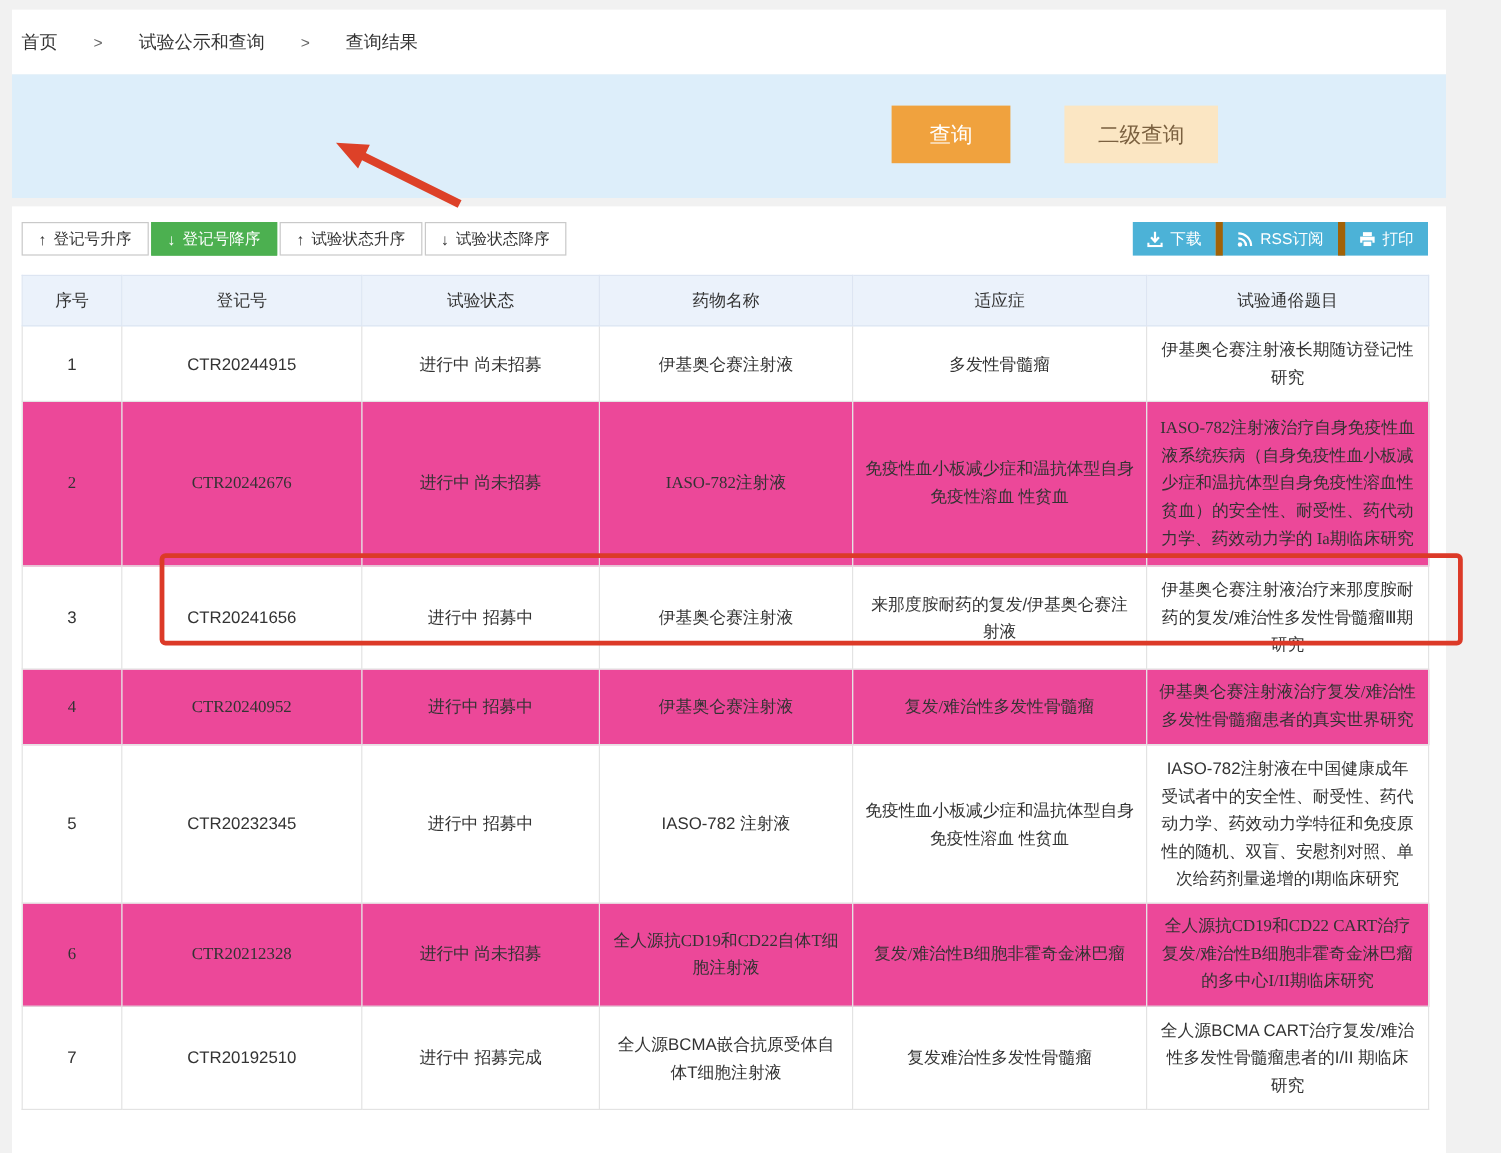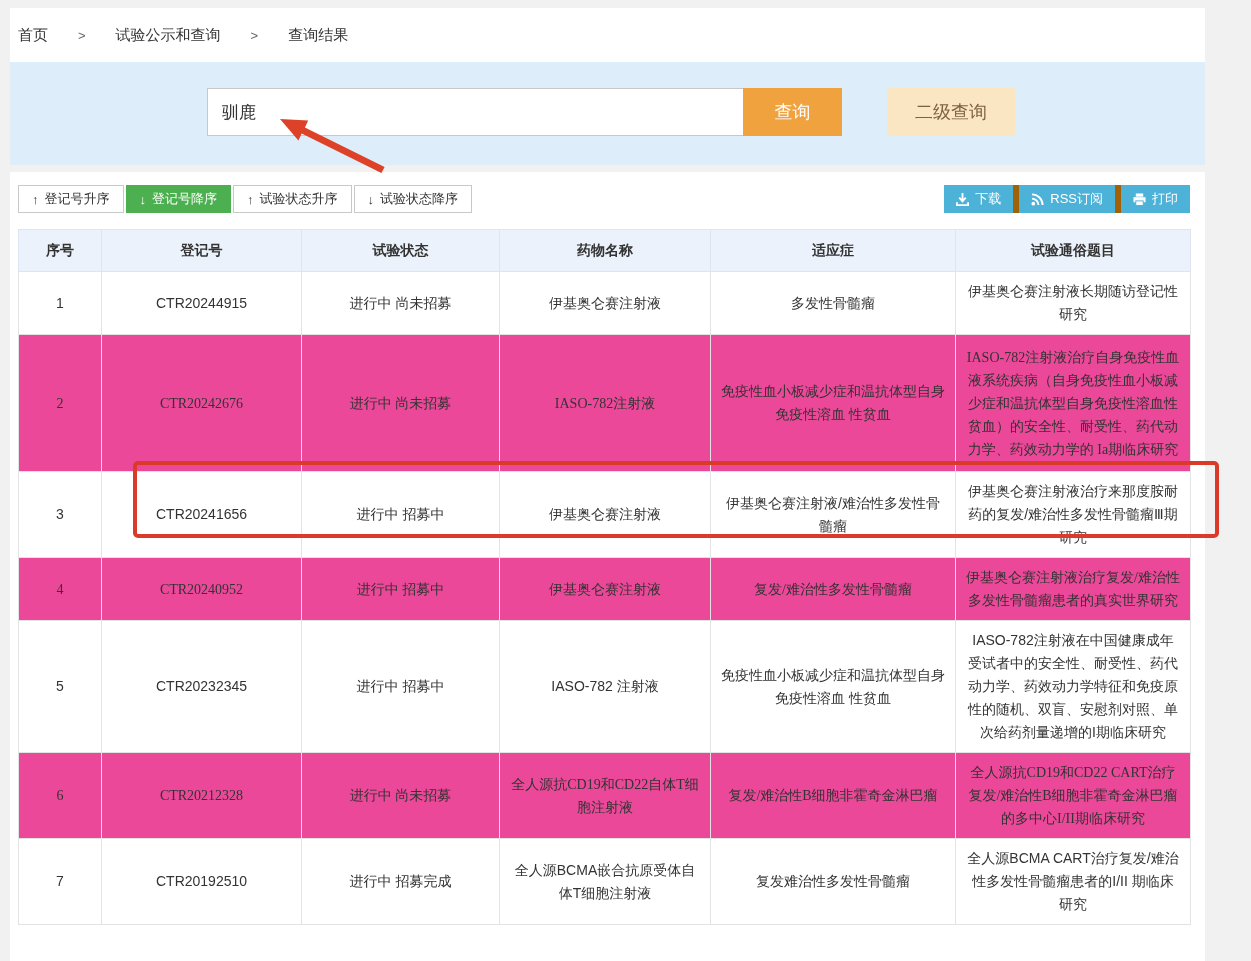--- a/index.html
+++ b/index.html
@@ -27,21 +27,21 @@
   .sort-btn .arr { font-weight:bold; font-size:13px; }
   .sort-btn.active { background:#4cb050; border-color:#4cb050; color:#fff; }
   .action-group { display:flex; }
   .action-btn { height:28px; display:flex; align-items:center; gap:6px; padding:0 12px;
     background:#4cb2d7; border:none; color:#fff; font-size:13px; cursor:pointer;text-align:right; }
   .action-btn + .action-btn { border-left:6px solid #a16207;padding-left:12px; }
   .action-btn svg { display:block; }
 
   table.results { width:1172px; margin-top:16px; border-collapse:collapse; table-layout:fixed;
     font-size:14px; color:#333; }
-  table.results th { background:#ebf2fb; height:42px; font-weight:bold;
+  table.results th { background:#ebf2fb; height:42px; font-weight:normal;
     border:1px solid #dde5f2; text-align:center; }
   table.results td { border:1px solid #e3e3e3; text-align:center; vertical-align:middle;
     padding:8px 10px; line-height:23px; }
   table.results tr.even td { background:#ec4899;font-family:Liberation Serif, serif; }
 
   .hl-box { position:absolute; left:133px; top:461px; width:1086px; height:77px;
     border:4px solid #dc3a28; border-radius:5px; pointer-events:none; z-index:6; }
   .arrow-overlay { position:absolute; left:0; top:0; width:1251px; height:961px; pointer-events:none; z-index:7; }
 </style>
 </head>
@@ -51,21 +51,20 @@
 
   <div class="breadcrumb-bar">
     <a>首页</a>
     <span class="sep">&gt;</span>
     <a>试验公示和查询</a>
     <span class="sep">&gt;</span>
     <span>查询结果</span>
   </div>
 
   <div class="search-band">
-    <input class="search-input" type="text" value="驯鹿" style="">
     <button class="btn-query">查询</button>
     <button class="btn-secondary">二级查询</button>
   </div>
 
   <div class="main-panel">
     <div class="toolbar">
       <div class="sort-group" id="sort-group">
           <button class="sort-btn">
             <span class="arr">↑</span>
             <span>登记号升序</span>
@@ -150,21 +149,21 @@
             <td>进行中 尚未招募</td>
             <td>IASO-782注射液</td>
             <td>免疫性血小板减少症和温抗体型自身免疫性溶血 性贫血</td>
             <td>IASO-782注射液治疗自身免疫性血液系统疾病（自身免疫性血小板减少症和温抗体型自身免疫性溶血性贫血）的安全性、耐受性、药代动力学、药效动力学的 Ia期临床研究</td>
           </tr>
           <tr class="odd" style="height: 76px;">
             <td>3</td>
             <td>CTR20241656</td>
             <td>进行中 招募中</td>
             <td>伊基奥仑赛注射液</td>
-            <td>伊基奥仑赛注射液/难治性多发性骨髓瘤</td>
+            <td>来那度胺耐药的复发/伊基奥仑赛注射液</td>
             <td>伊基奥仑赛注射液治疗来那度胺耐药的复发/难治性多发性骨髓瘤Ⅲ期研究</td>
           </tr>
           <tr class="even" style="height: 58px;">
             <td>4</td>
             <td>CTR20240952</td>
             <td>进行中 招募中</td>
             <td>伊基奥仑赛注射液</td>
             <td>复发/难治性多发性骨髓瘤</td>
             <td>伊基奥仑赛注射液治疗复发/难治性多发性骨髓瘤患者的真实世界研究</td>
           </tr>

